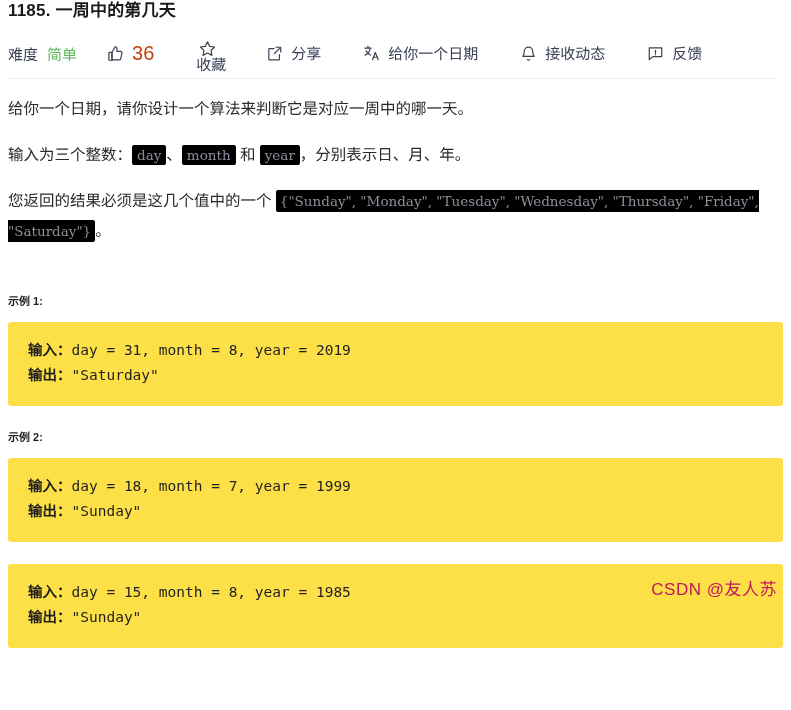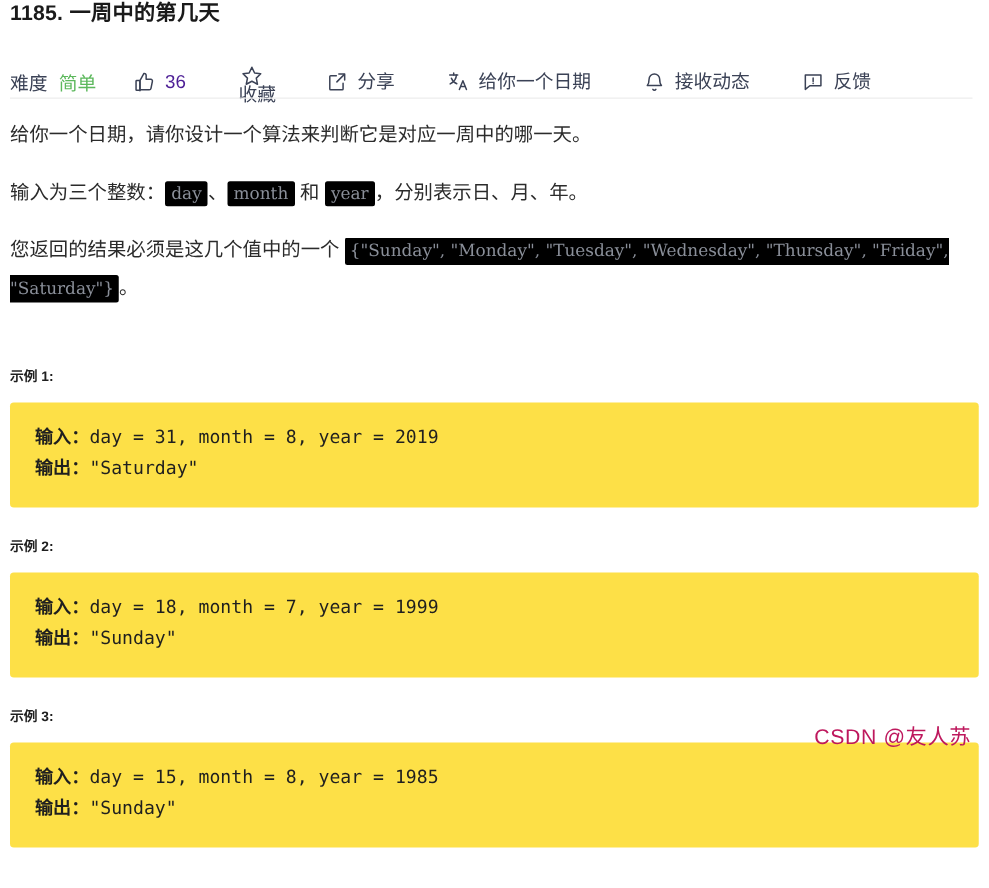--- a/index.html
+++ b/index.html
@@ -32,21 +32,21 @@
     font-weight: 600;
     color: #1a1a1a;
     letter-spacing: 0.2px;
     white-space: nowrap;
   }
   .title .num { font-weight: 700; }
 
   .toolbar {
     position: absolute;
     left: 8px;
-    top: 52px;
+    top: 40px;
     display: flex;
     align-items: flex-start;
     height: 26px;
     white-space: nowrap;
   }
   .tool {
     display: flex;
     align-items: center;
     height: 26px;
     font-size: 15px;
@@ -64,21 +64,21 @@
     align-items: center;
     justify-content: center;
     width: 17px;
     height: 17px;
     margin-right: 8px;
     color: #3b4256;
     flex: 0 0 auto;
   }
   .ico svg { display: block; }
 
-  .count { font-size: 15px; color: #4c1d95; }
+  .count { font-size: 20px; color: #c2410c; }
 
   .divider {
     position: absolute;
     left: 8px;
     top: 78px;
     width: 770px;
     height: 1px;
     background: #ededed;
   }
 
@@ -248,21 +248,20 @@
 <b>输出：</b><span>"Saturday"</span></div>
     </div>
 
     <div class="example-block">
       <p class="ex-heading">示例 2:</p>
       <div class="codeblock"><b>输入：</b><span>day = 18, month = 7, year = 1999</span>
 <b>输出：</b><span>"Sunday"</span></div>
     </div>
 
     <div class="example-block">
-      <p class="ex-heading">示例 3:</p>
       <div class="codeblock"><b>输入：</b><span>day = 15, month = 8, year = 1985</span>
 <b>输出：</b><span>"Sunday"</span></div>
     </div>
 
   </div>
 
   <div class="watermark">CSDN @友人苏</div>
 
 </div>
 

